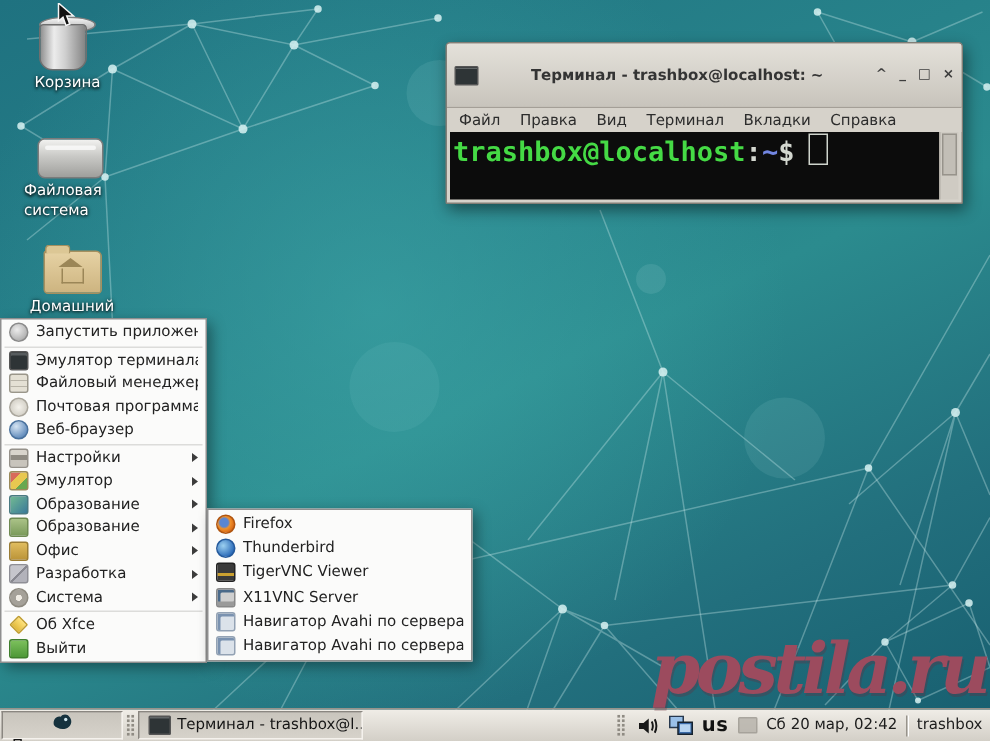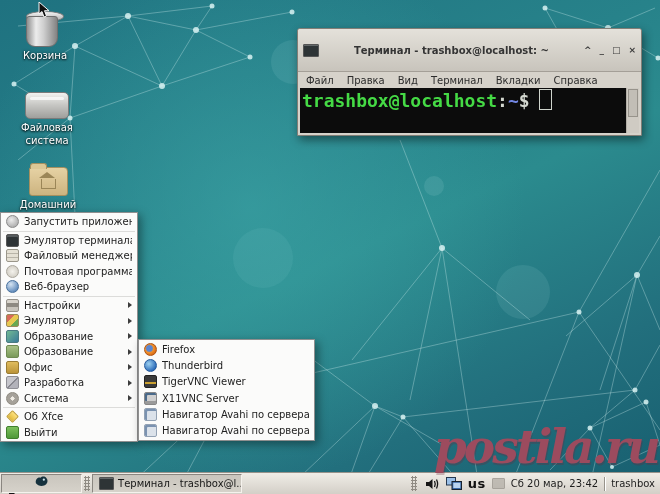--- a/index.html
+++ b/index.html
@@ -7,21 +7,21 @@
        font-family:"DejaVu Sans","Liberation Sans",sans-serif;font-size:10px;
        background:#1d6b7a;}
   
   .desktop-bg{position:absolute;inset:0;z-index:0;
     background:
       radial-gradient(circle at 38% 42%, rgba(64,170,170,.55) 0%, rgba(64,170,170,0) 55%),
       linear-gradient(155deg,#1f7280 0%,#27828a 38%,#2b8b8e 52%,#226f7d 78%,#175e6f 100%);}
   .bg-net{position:absolute;inset:0;}
   
   .dicon{position:absolute;width:84px;display:flex;flex-direction:column;align-items:center;z-index:1;cursor:default;}
-  .dicon .dlabel{margin-top:3px;color:#fff;font-size:10px;text-align:center;line-height:1.25;
+  .dicon .dlabel{margin-top:3px;color:#fff;font-size:10px;line-height:1.25;
      text-shadow:0 1px 2px rgba(0,0,0,.85),0 0 3px rgba(0,0,0,.6);}
   .trash-lid{width:36px;height:9px;background:linear-gradient(#f4f4f4,#aaa);border:1px solid #7d7d7d;border-radius:50%;margin-bottom:-6px;z-index:2;}
   .trash-body{width:30px;height:29px;border:1px solid #6f6f6f;border-radius:3px 3px 9px 9px;
      background:linear-gradient(90deg,#8f8f8f,#ececec 30%,#cfcfcf 55%,#838383);}
   .drive{width:42px;height:25px;border:1px solid #7b7b7b;border-radius:5px;
      background:linear-gradient(#f2f2f0,#c9c9c6 45%,#9f9f9c);position:relative;}
   .drive:after{content:"";position:absolute;left:4px;right:4px;top:4px;height:3px;border-radius:2px;background:rgba(255,255,255,.7);}
   .folder{width:37px;height:27px;border:1px solid #a5905f;border-radius:2px 4px 3px 3px;position:relative;
      background:linear-gradient(#e6d2a4,#cdb480);display:flex;align-items:center;justify-content:center;}
   .folder:before{content:"";position:absolute;top:-5px;left:0;width:15px;height:5px;border:1px solid #a5905f;border-bottom:none;
@@ -325,19 +325,19 @@
       <path d="M1,5 L4,5 L7.5,2 L7.5,12 L4,9 L1,9 Z" fill="#161616"></path>
       <path d="M9.5,4 Q11,7 9.5,10 M11.5,2.5 Q13.7,7 11.5,11.5" stroke="#161616" stroke-width="1.3" fill="none"></path>
     </svg>
     <svg width="16" height="14" viewBox="0 0 16 14">
       <rect x="0.5" y="0.5" width="9" height="7.5" fill="#9ac0e8" stroke="#27384e"></rect>
       <rect x="6" y="4.5" width="9.5" height="8" fill="#3a6aa8" stroke="#16222e"></rect>
       <rect x="7.3" y="5.8" width="7" height="5.2" fill="#b8d4f0"></rect>
     </svg>
     <span class="kbd-layout">us</span>
     <div class="tray-misc"></div>
-    <span class="clock">Сб 20 мар, 23:42</span>
+    <span class="clock">Сб 20 мар, 02:42</span>
     <div class="vsep"></div>
     <span class="tray-user">trashbox</span>
   </div>
 </div>
 
 <div class="watermark">postila.ru</div>
 
 </body></html>

